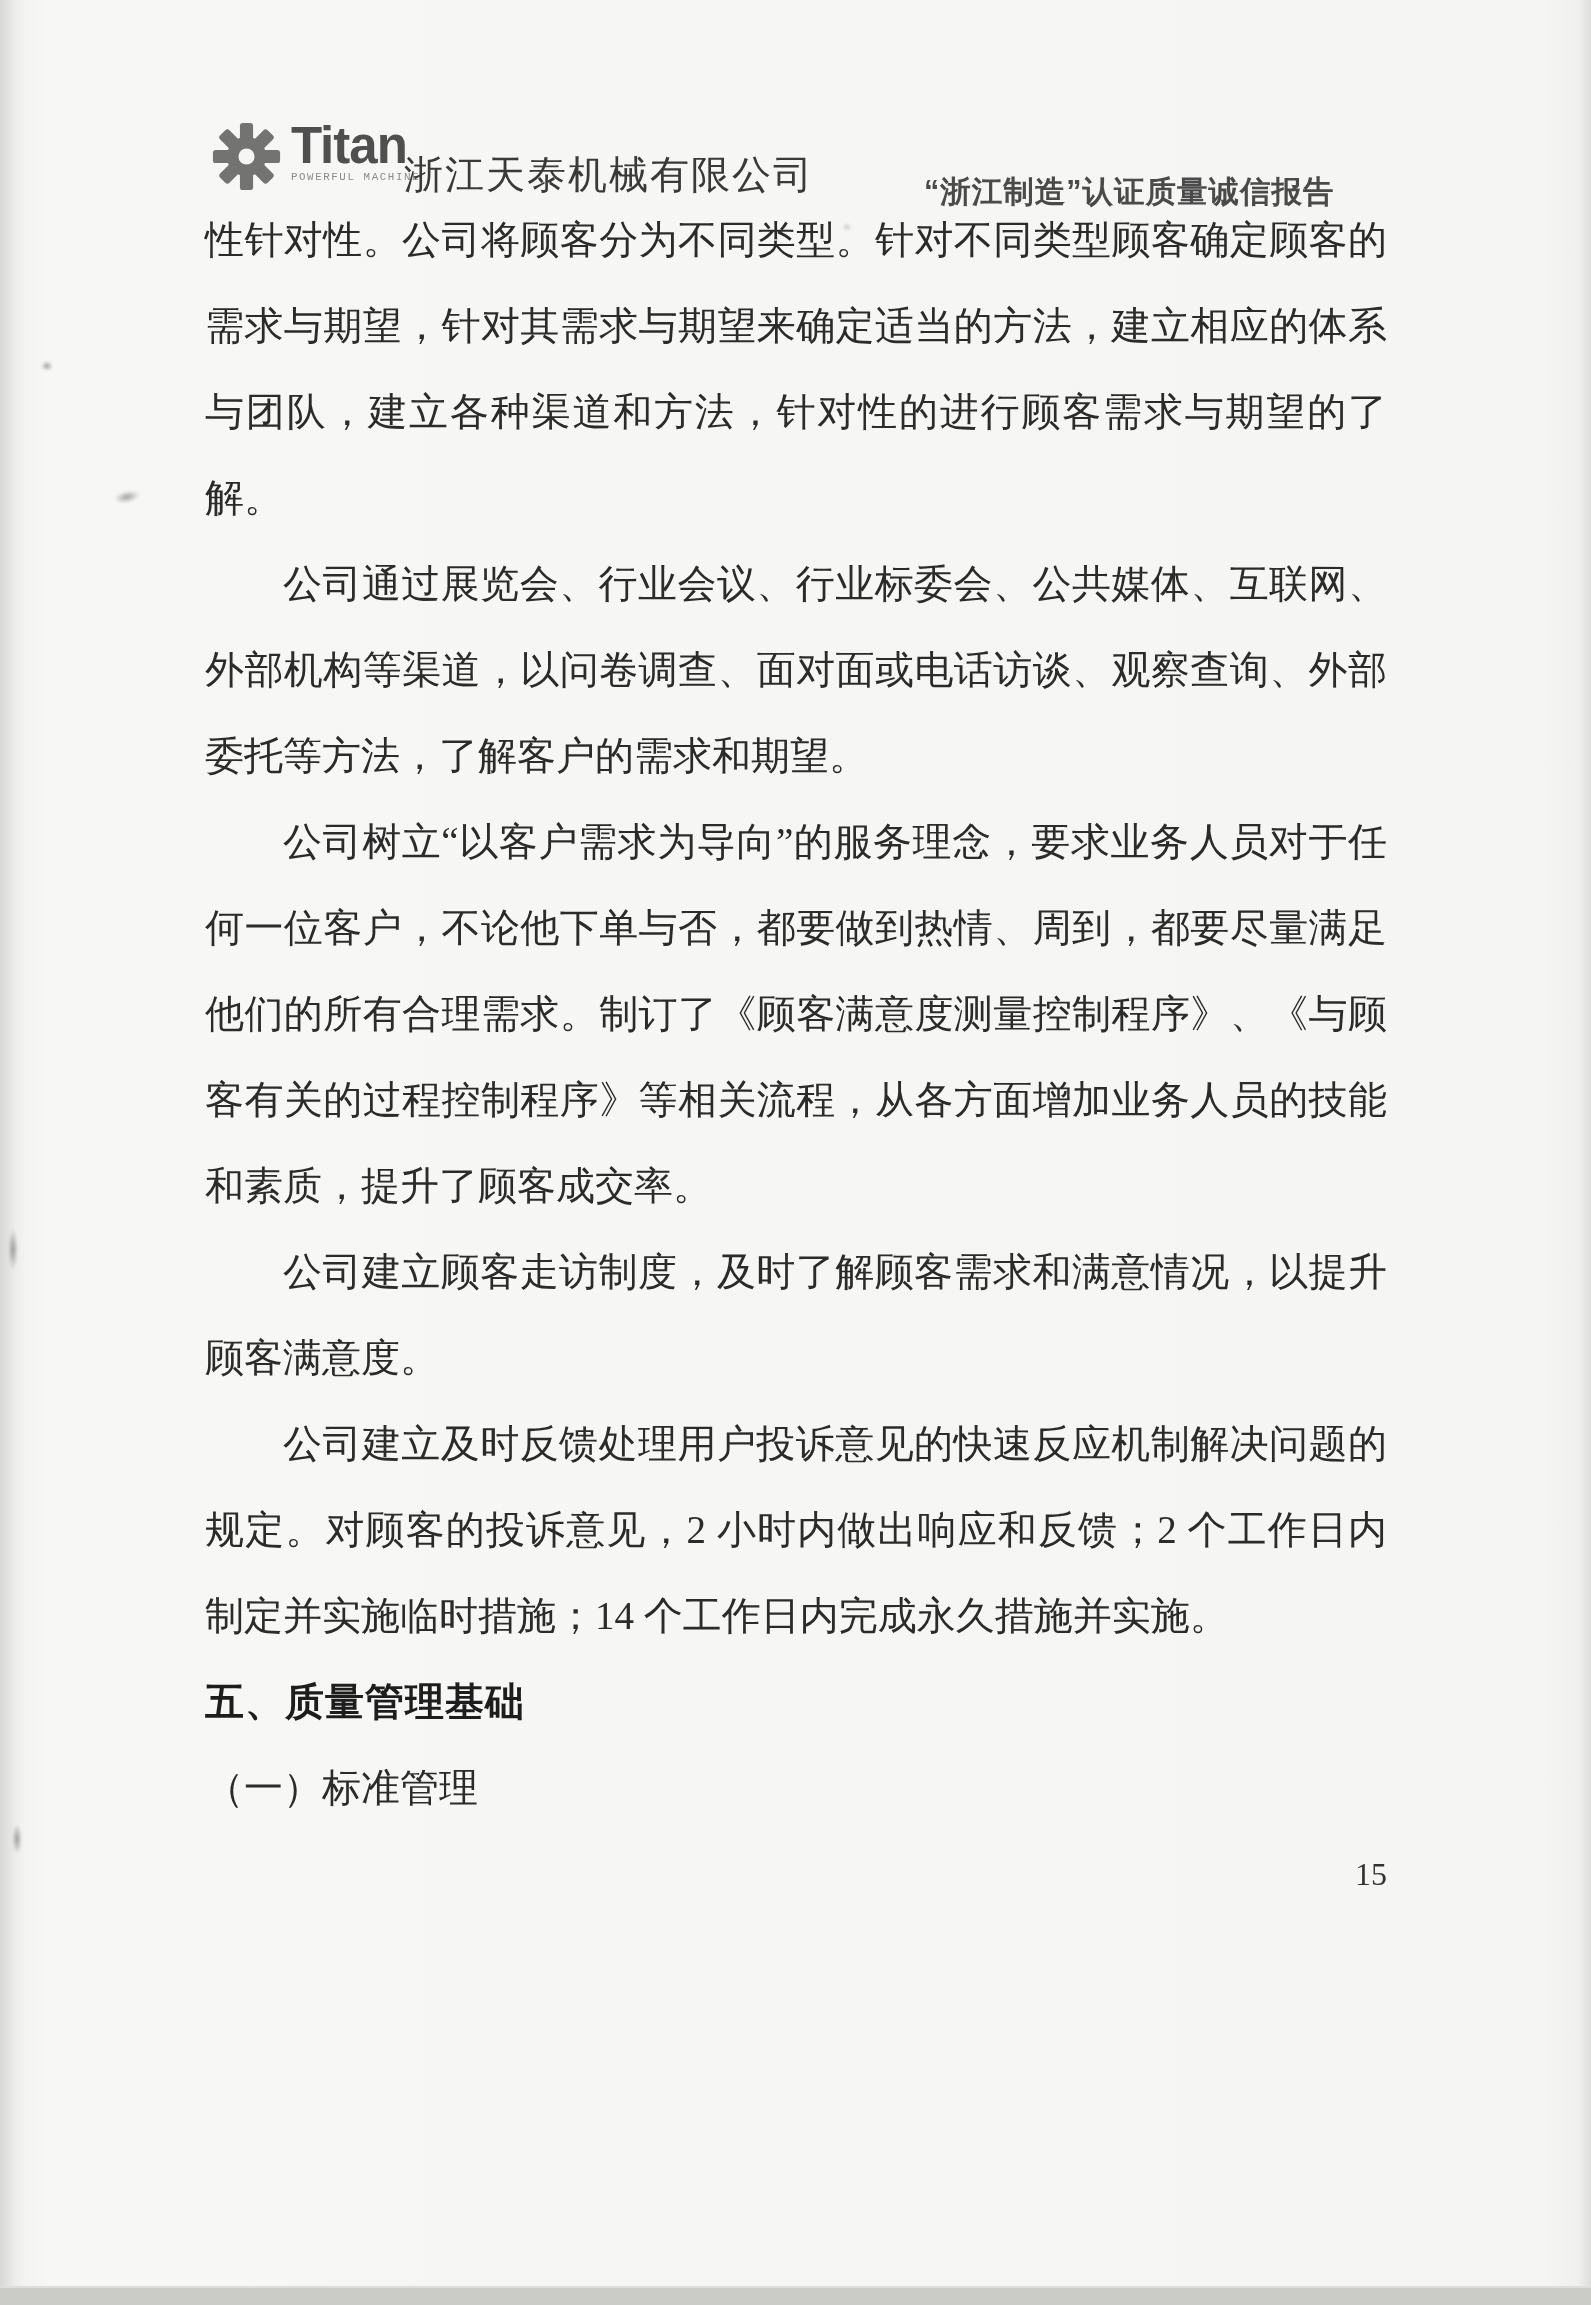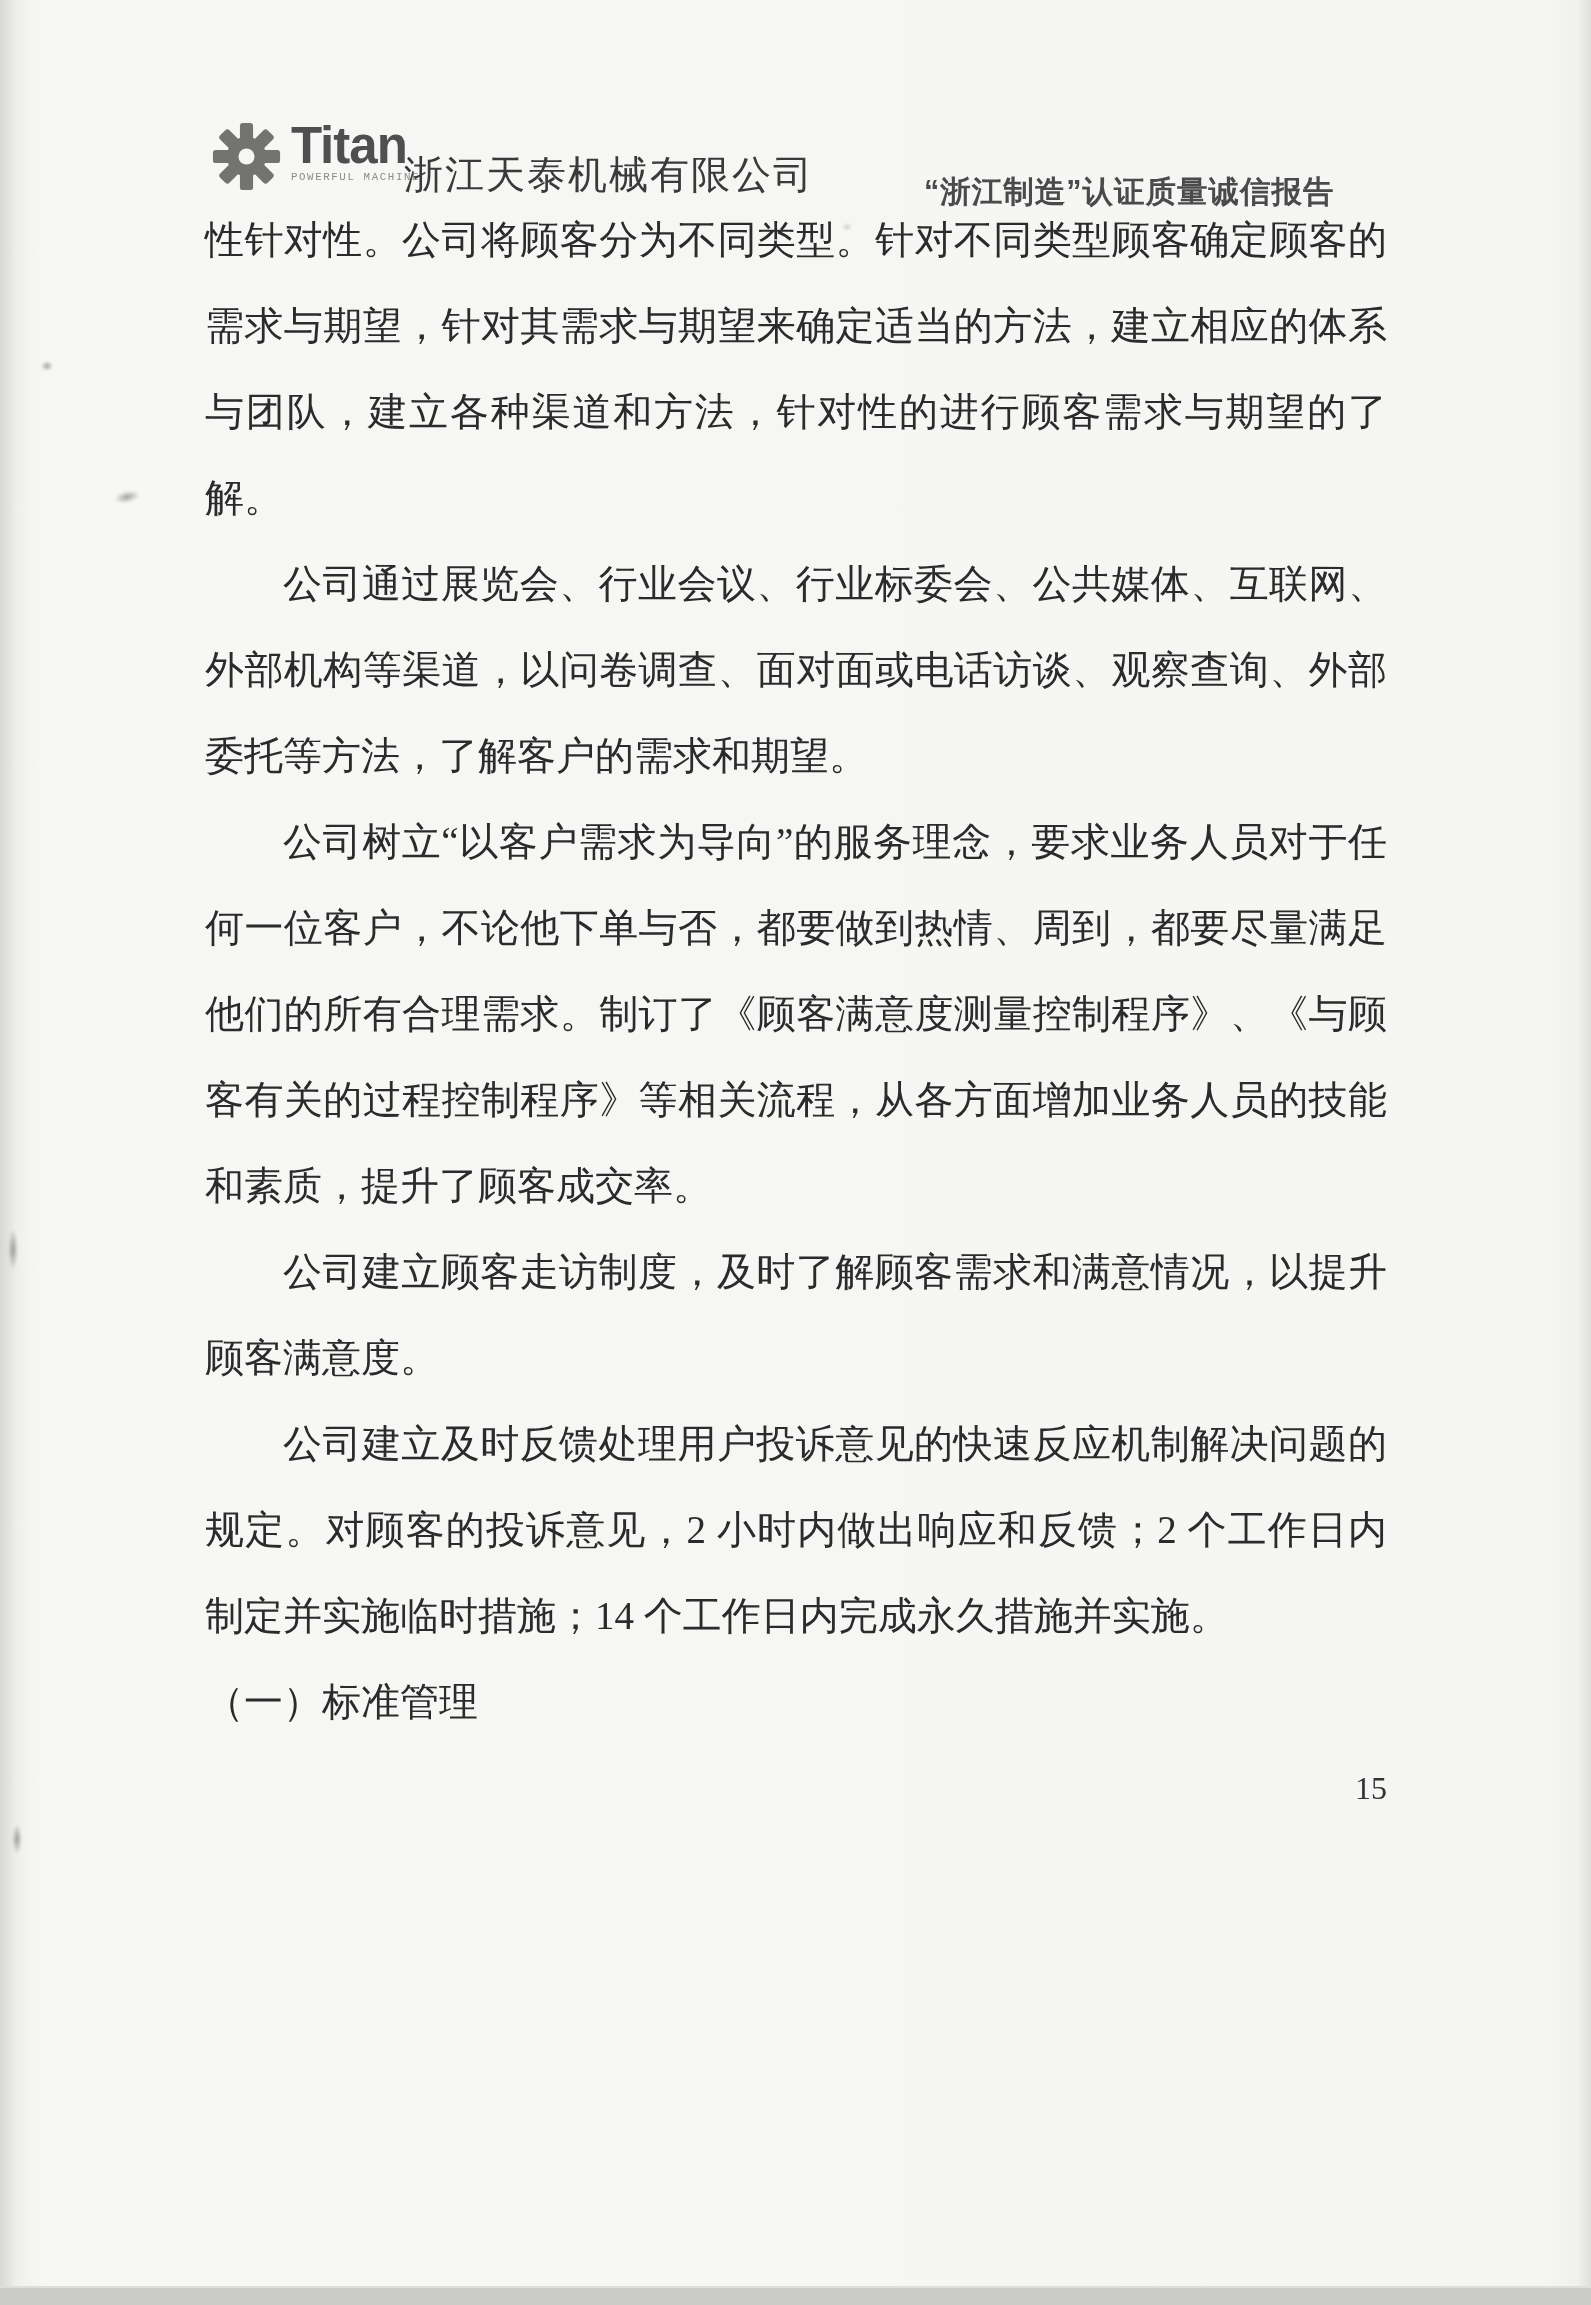--- a/index.html
+++ b/index.html
@@ -96,20 +96,21 @@
   <div class="report-title">“浙江制造”认证质量诚信报告</div>
 
   <div class="content">
     <div>
         <p class="">性针对性。公司将顾客分为不同类型。针对不同类型顾客确定顾客的需求与期望，针对其需求与期望来确定适当的方法，建立相应的体系与团队，建立各种渠道和方法，针对性的进行顾客需求与期望的了解。</p>
         <p class="indent">公司通过展览会、行业会议、行业标委会、公共媒体、互联网、外部机构等渠道，以问卷调查、面对面或电话访谈、观察查询、外部委托等方法，了解客户的需求和期望。</p>
         <p class="indent">公司树立“以客户需求为导向”的服务理念，要求业务人员对于任何一位客户，不论他下单与否，都要做到热情、周到，都要尽量满足他们的所有合理需求。制订了《顾客满意度测量控制程序》、《与顾客有关的过程控制程序》等相关流程，从各方面增加业务人员的技能和素质，提升了顾客成交率。</p>
         <p class="indent">公司建立顾客走访制度，及时了解顾客需求和满意情况，以提升顾客满意度。</p>
         <p class="indent">公司建立及时反馈处理用户投诉意见的快速反应机制解决问题的规定。对顾客的投诉意见，2 小时内做出响应和反馈；2 个工作日内制定并实施临时措施；14 个工作日内完成永久措施并实施。</p>
       </div>
+    <p class="section-heading">五、质量管理基础</p>
     <p class="sub-heading">（一）标准管理</p>
     <p class="page-number">15</p>
   </div>
 
   <div class="edge-left"></div>
   <div class="edge-right"></div>
   <div class="smudge sm1"></div>
   <div class="smudge sm2"></div>
   <div class="smudge sm3"></div>
   <div class="smudge sm4"></div>

